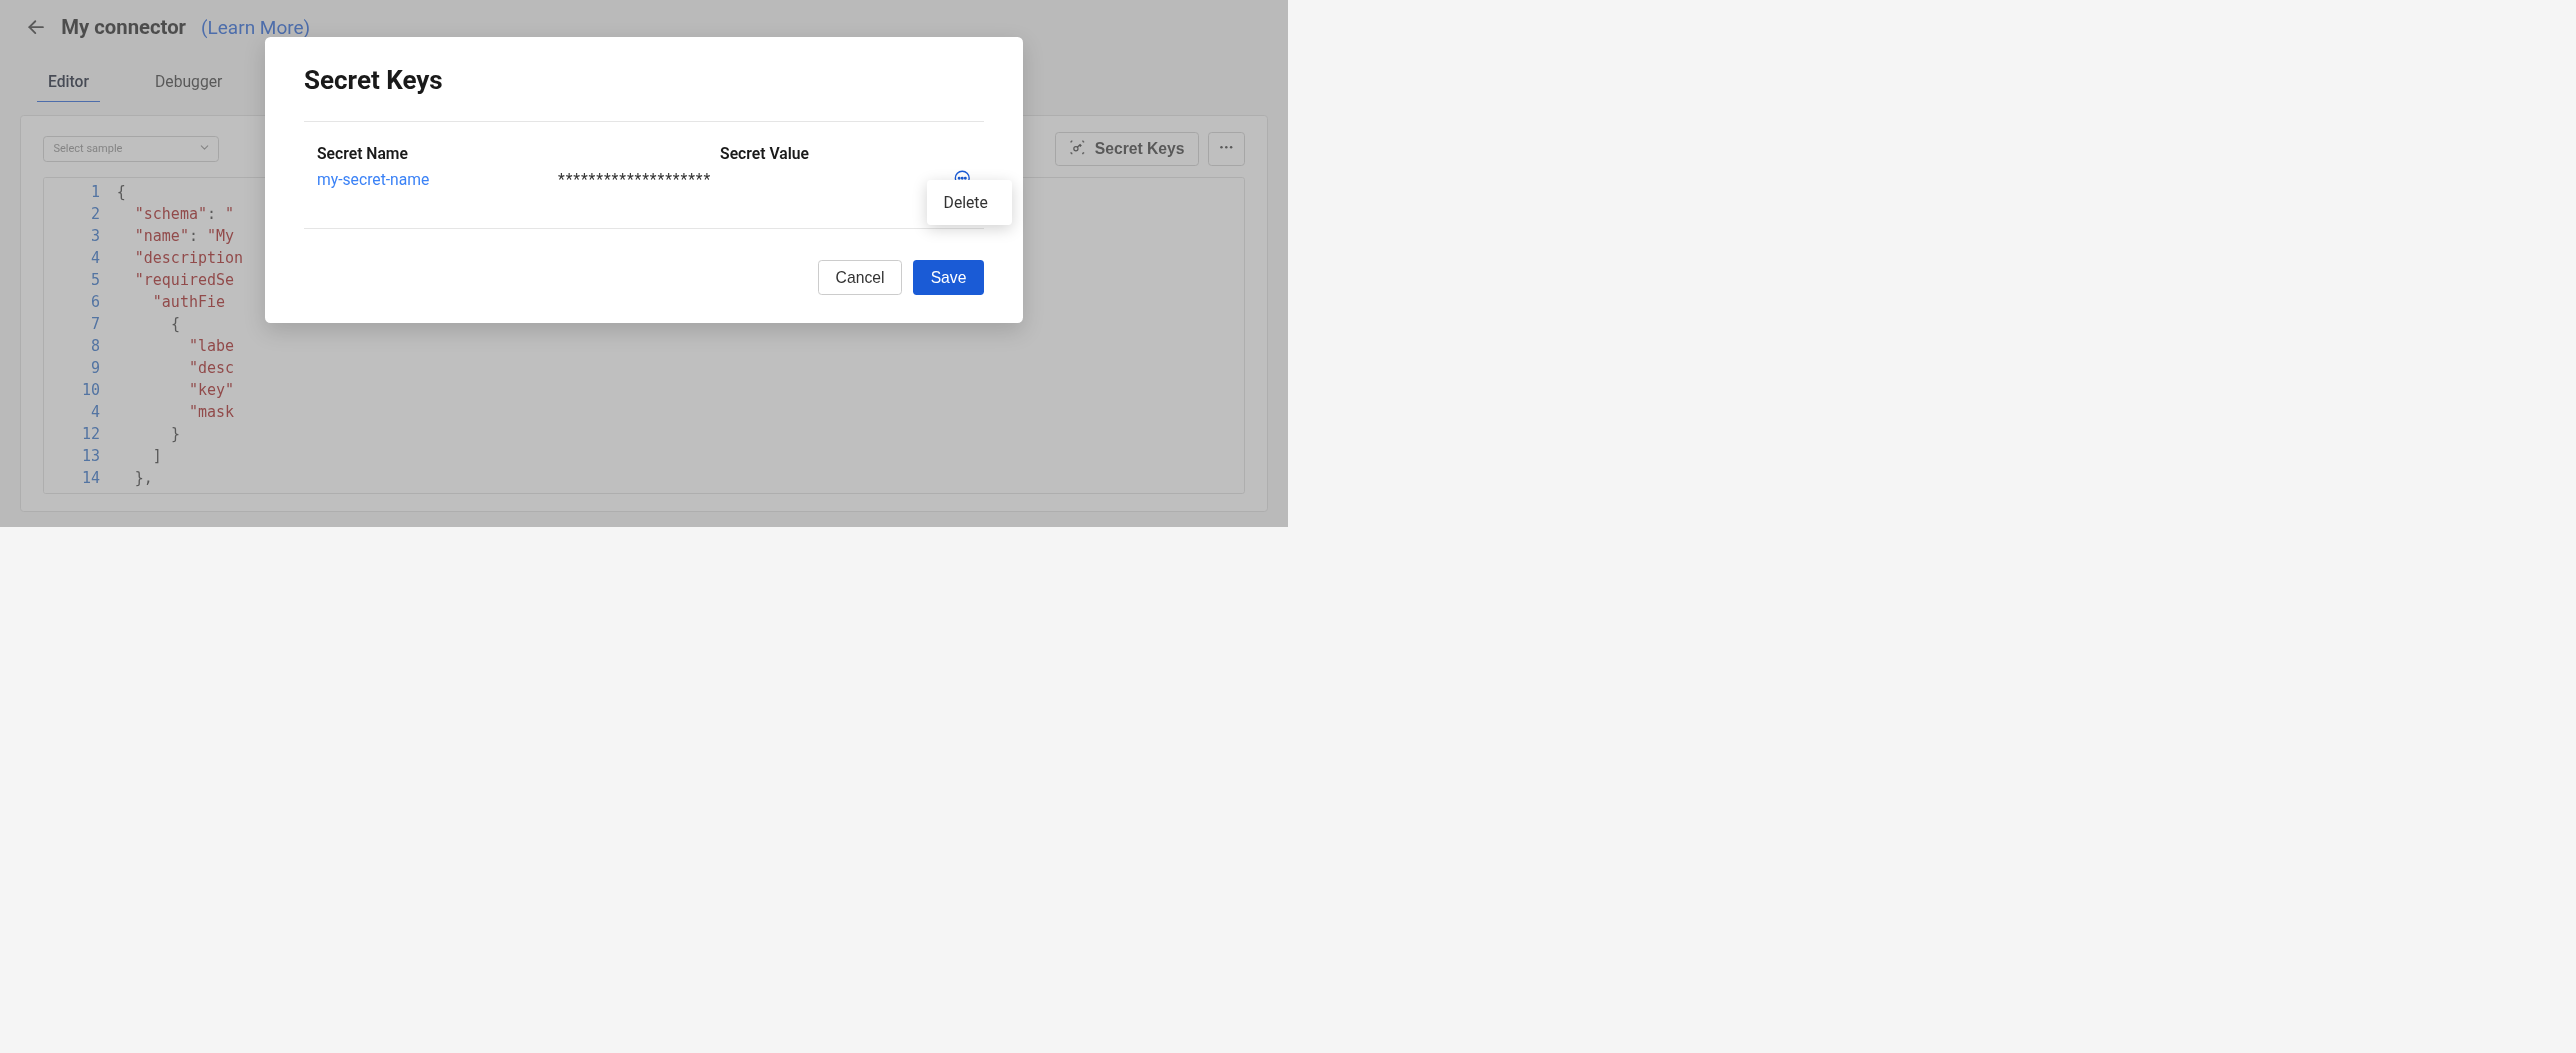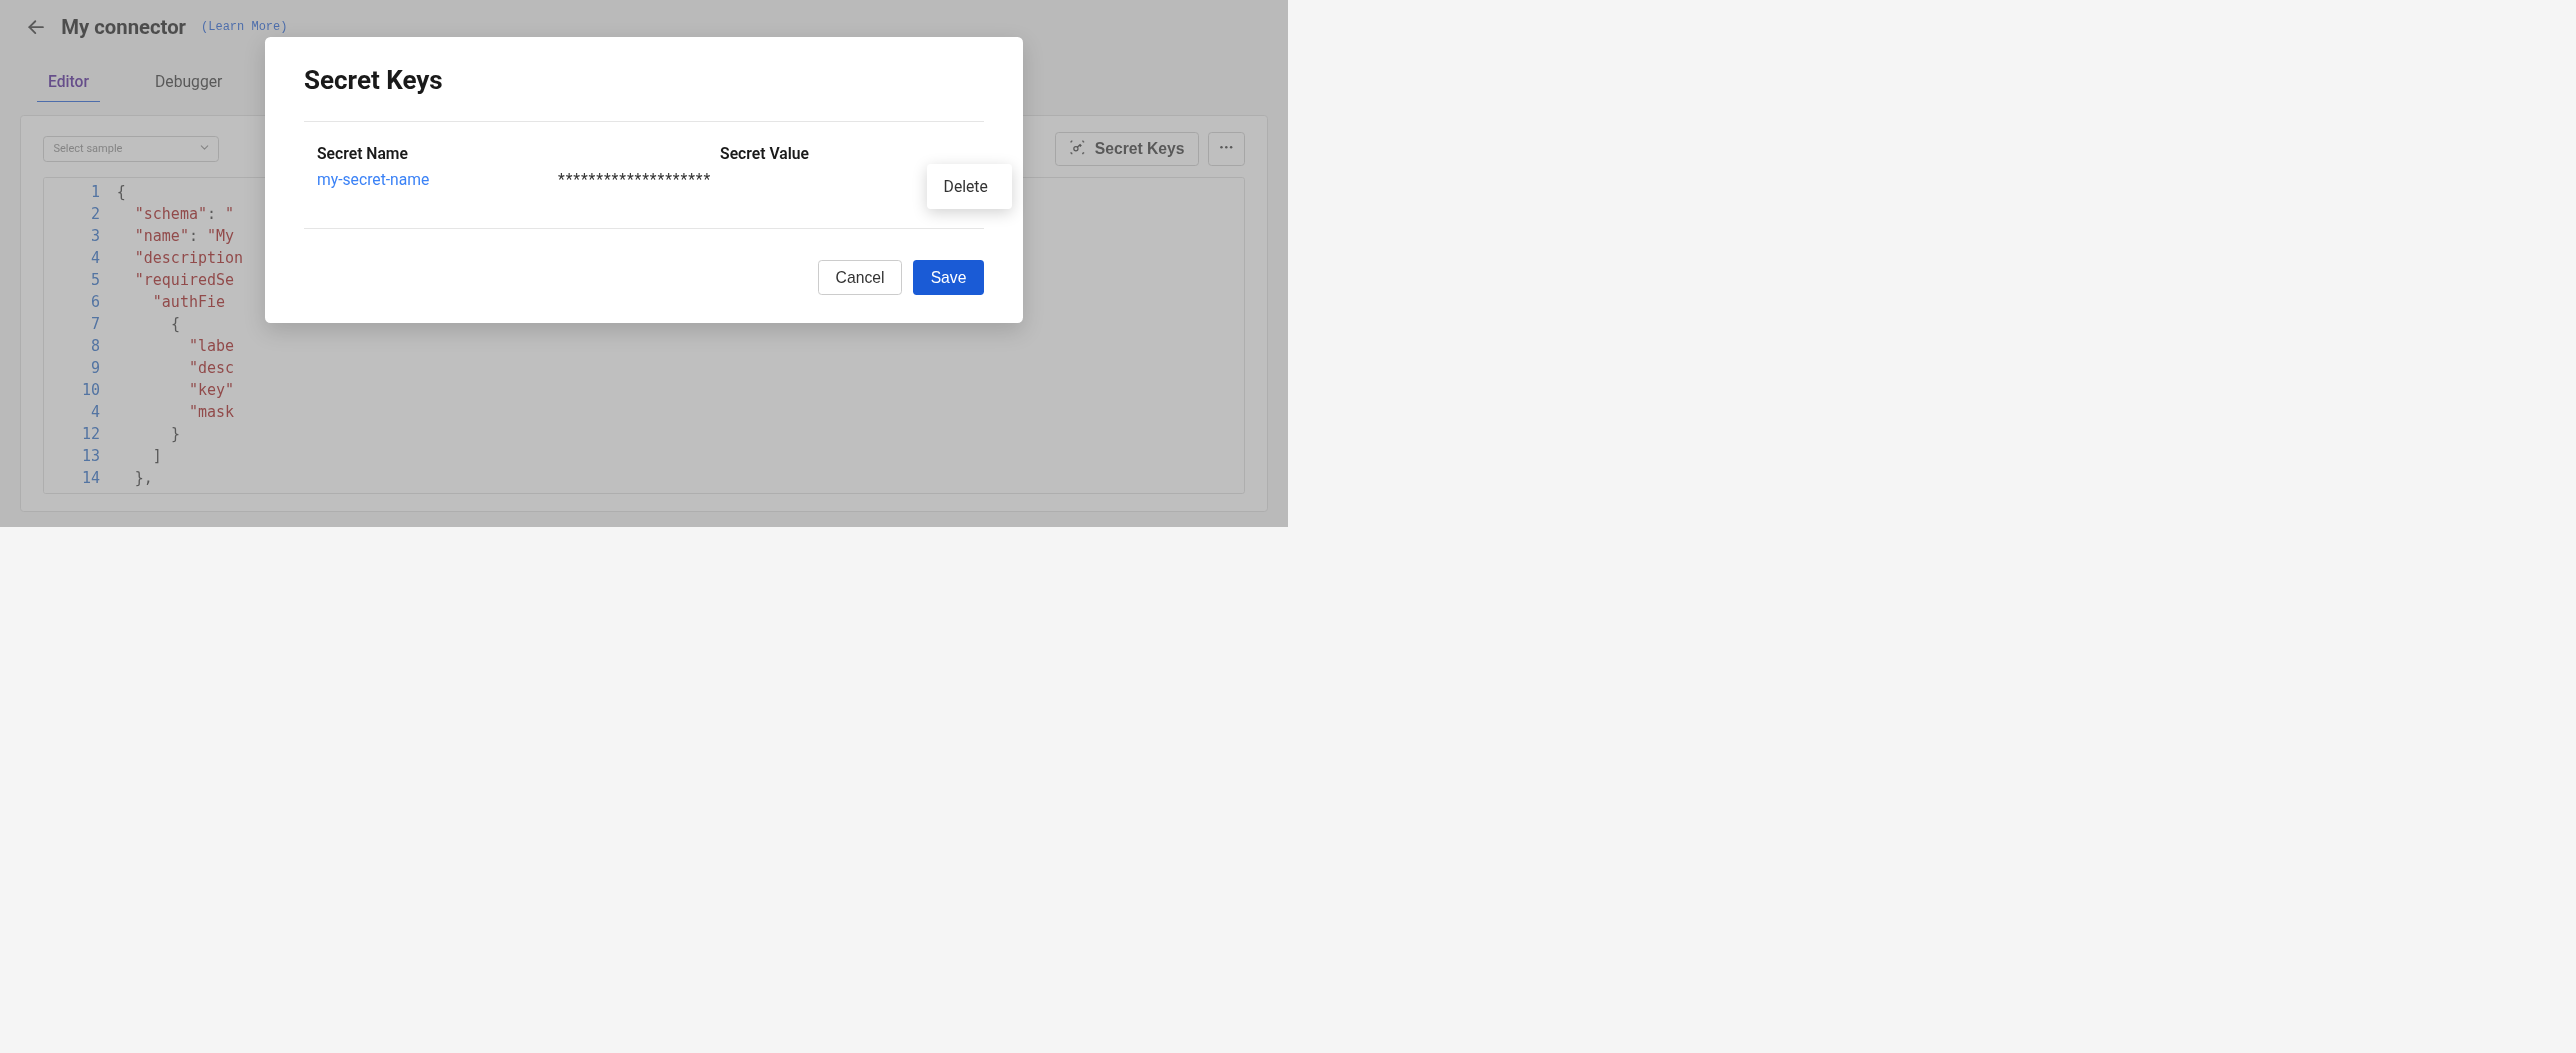--- a/index.html
+++ b/index.html
@@ -28,41 +28,40 @@
       display: flex;
       align-items: center;
     }
     .page-title {
       font-size: 20.3px;
       font-weight: 700;
       color: #1a1a1a;
     }
     .learn-more {
       color: #1a5bd6;
-      font-size: 12px;
+      font-size: 19px;
       text-decoration: none;
-      font-family: Liberation Mono, monospace;
     }
     
     
     .tabs {
       display: flex;
       gap: 44px;
       padding: 0 37px;
       margin-top: 11px;
     }
     .tab {
       font-size: 15.7px;
       padding: 7.4px 11px 9.2px 11px;
       color: #333;
       cursor: pointer;
       border-bottom: 1.8px solid transparent;
     }
     .tab.active {
-      color: #4c1d95;
+      color: #0f172a;
       border-bottom: 1.8px solid #1a5bd6;
       font-weight: 500;
     }
     
     
     .main-panel {
       margin: 13px 20.3px 0 20.3px;
       border: 0.9px solid #ddd;
       border-radius: 3.7px;
       background: #fff;
@@ -245,21 +244,21 @@
     }
     .btn-save {
       background: #1a5bd6;
       color: #fff;
       font-weight: 500;
     }
     
     
     .context-menu {
       position: absolute;
-      top: 127px;
+      top: 143px;
       right: 11px;
       background: #fff;
       border-radius: 3.7px;
       box-shadow: 0 3.7px 15px rgba(0,0,0,0.18);
       padding: 7.4px 0;
       min-width: 85px;
     }
     .context-menu-item {
       padding: 5.5px 16.6px;
       font-size: 15.7px;

